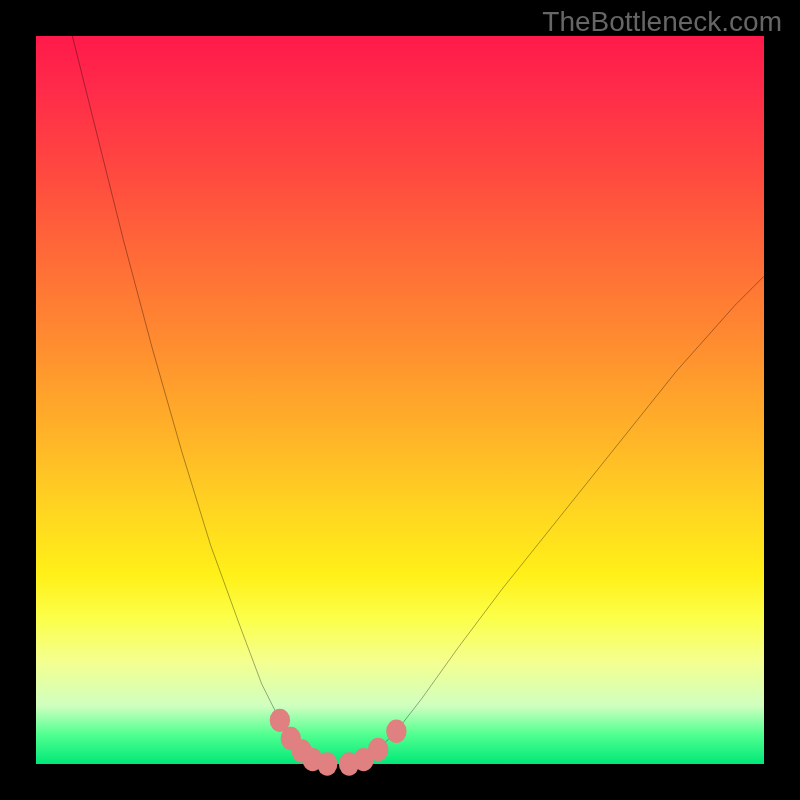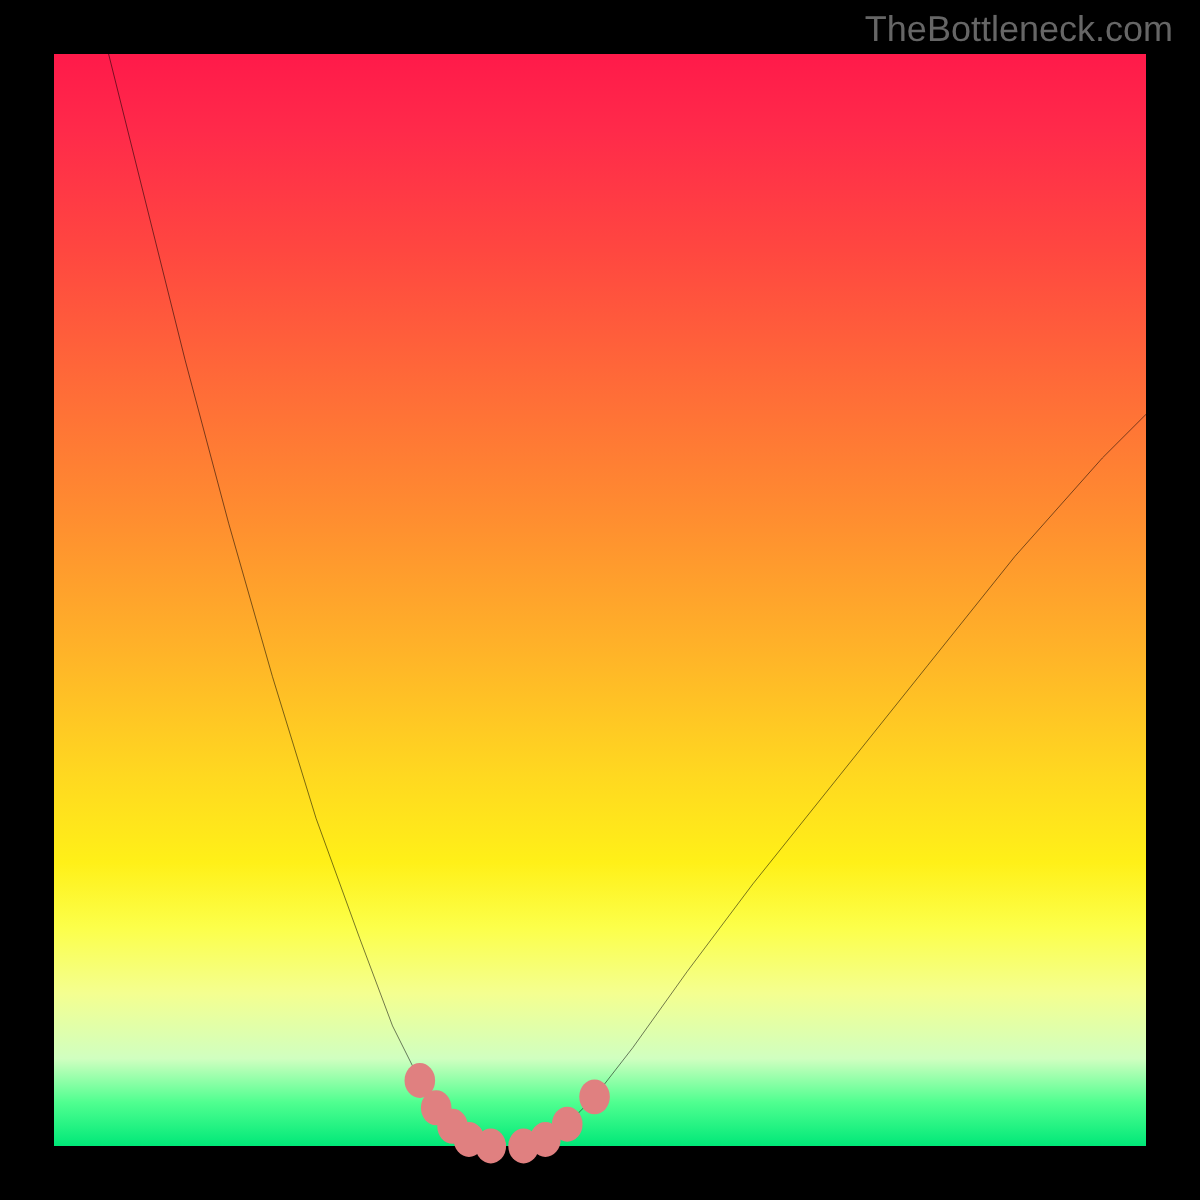--- a/index.html
+++ b/index.html
@@ -37,21 +37,21 @@
       #d0ffc0 92%,
       #50ff90 96%,
       #00e878 100%
     );
   }
   .watermark {
     position: absolute;
     top: 6px;
     right: 18px;
     color: #666;
-    font-size: 24px;
+    font-size: 28px;
     font-weight: 500;
     z-index: 10;
   }
   svg.curves {
     position: absolute;
     left: 36px;
     top: 36px;
     width: 728px;
     height: 728px;
     overflow: visible;

